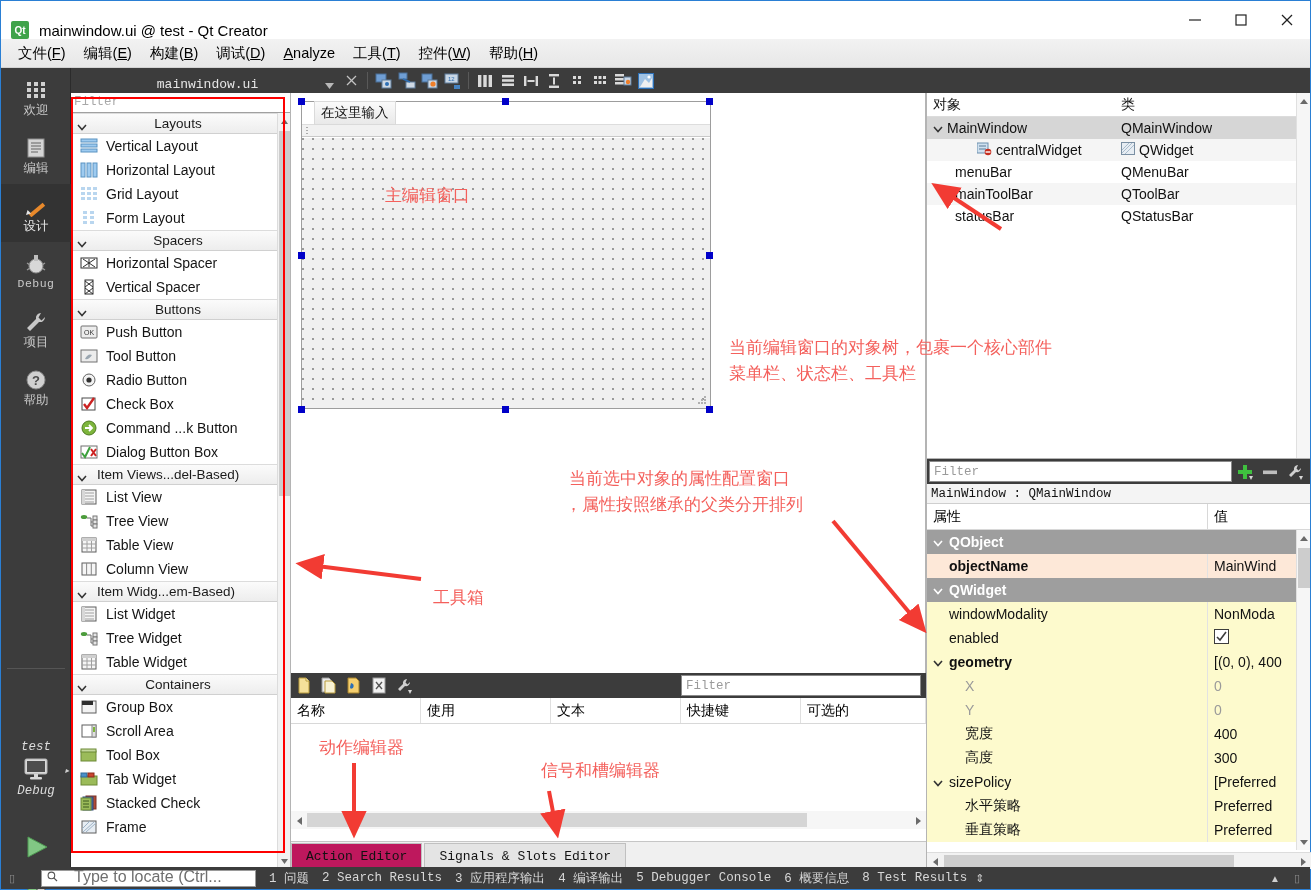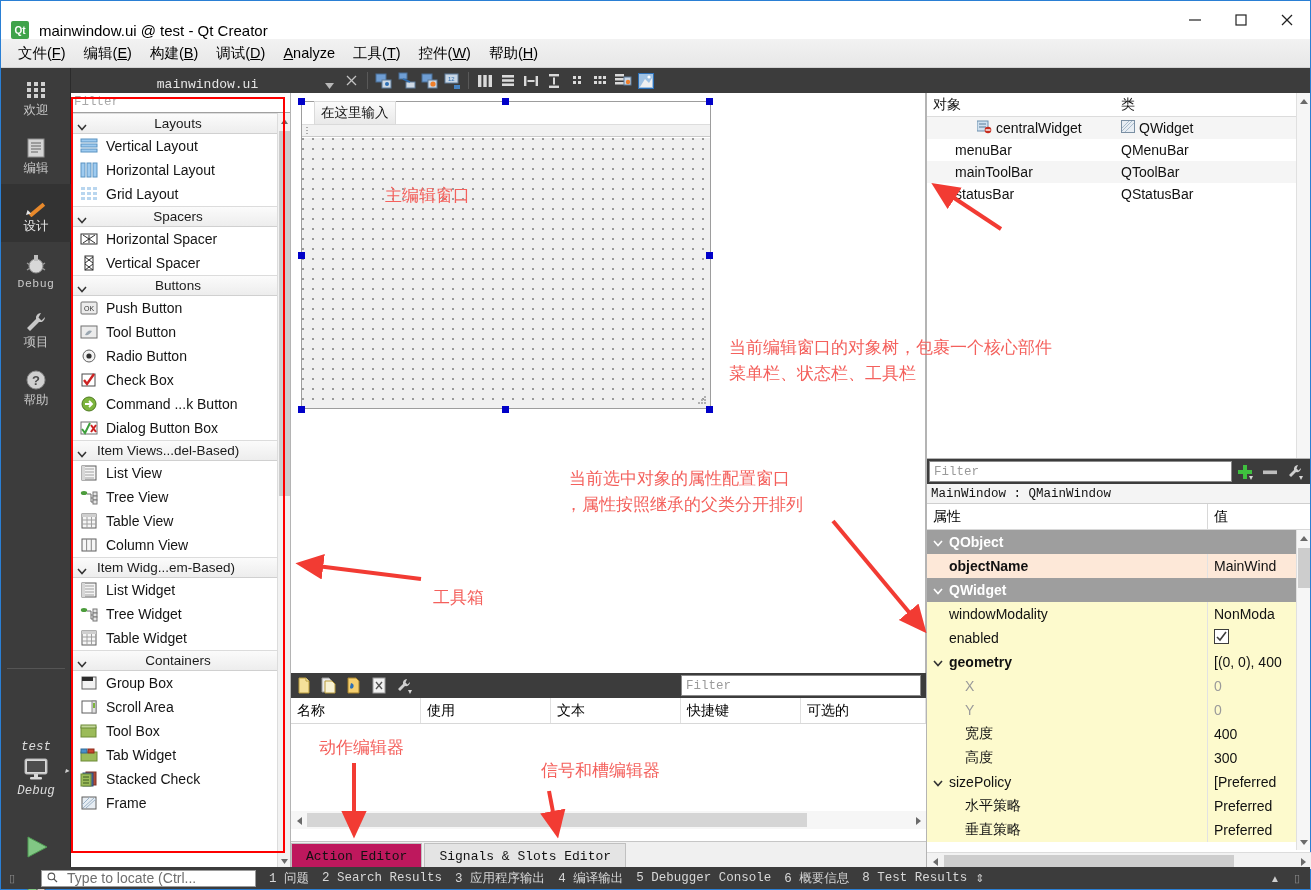--- a/index.html
+++ b/index.html
@@ -215,22 +215,22 @@
   }
   .ae-tab.active { background:#be185d; }
 
   
   #statusbar {
     position:absolute; left:0; bottom:0; width:1309px; height:22px;
     background:#3c3c3c; display:flex; align-items:center; color:#cfcfcf;
   }
   #locator {
     width:215px; height:17px; margin-left:26px; background:#fff; border:1px solid #9a9a9a;
-    display:flex; align-items:center; gap:9px; padding-left:5px;
-    font-size:14px; color:#6f6f6f;
+    display:flex; align-items:flex-end; gap:16px; padding-left:5px;
+    font-size:16px; color:#6f6f6f;
   }
   .sb-item { margin-left:13px; font-family:"Liberation Mono", monospace; font-size:12.5px; color:#d8d8d8; white-space:nowrap; }
 
   .redbox { position:absolute; border:2px solid #fe0000; pointer-events:none; }
 </style>
 </head>
 <body>
 
 <div id="root">
 
@@ -538,20 +538,35 @@
                 <rect x="7" y="6" width="4" height="3"></rect>
                 <rect x="13" y="6" width="4" height="3"></rect>
                 <rect x="1" y="11" width="4" height="3"></rect>
                 <rect x="7" y="11" width="4" height="3"></rect>
                 <rect x="13" y="11" width="4" height="3"></rect>
               </g>
             </svg>
           </span>
           <span>Grid Layout</span>
         </div>
+        <div class="wb-item">
+          <span class="wb-ico">
+            <svg width="18" height="16" viewBox="0 0 18 16">
+              <g fill="#b9d6ef">
+                <rect x="3" y="1" width="4" height="3"></rect>
+                <rect x="10" y="1" width="4" height="3"></rect>
+                <rect x="3" y="6" width="4" height="3"></rect>
+                <rect x="10" y="6" width="4" height="3"></rect>
+                <rect x="3" y="11" width="4" height="3"></rect>
+                <rect x="10" y="11" width="4" height="3"></rect>
+              </g>
+            </svg>
+          </span>
+          <span>Form Layout</span>
+        </div>
         <div class="wb-group">
           <span class="chev"><svg width="10" height="7" viewBox="0 0 10 7">
               <polyline points="1,1 5,5.5 9,1" fill="none" stroke="#333" stroke-width="1.5"></polyline>
             </svg></span>
           <span class="gtitle">Spacers</span>
         </div>
         <div class="wb-item">
           <span class="wb-ico">
             <svg width="18" height="16" viewBox="0 0 18 16">
               <rect x="1" y="3" width="16" height="10" fill="#fff" stroke="#2f2f2f"></rect>
@@ -869,20 +884,31 @@
     <div class="handle" style="left:211px;top:313px;"></div>
     <div class="handle" style="left:415px;top:313px;"></div>
   </div>
 
   <div id="objinspector">
     <div class="oi-head">
       <div class="c1">对象</div>
       <div class="c2">类</div>
     </div>
     <div id="oi-rows">
+        <div class="oi-row sel">
+          <div class="c1" style="padding-left: 6px;">
+            <span><svg width="10" height="7" viewBox="0 0 10 7">
+                <polyline points="1,1 5,5.5 9,1" fill="none" stroke="#333" stroke-width="1.5"></polyline>
+              </svg></span>
+            <span>MainWindow</span>
+          </div>
+          <div class="c2">
+            <span>QMainWindow</span>
+          </div>
+        </div>
         <div class="oi-row alt">
           <div class="c1" style="padding-left: 50px;">
             <span><svg width="15" height="14" viewBox="0 0 15 14">
                 <rect x="0" y="1" width="11" height="10" fill="#cfe0ef" stroke="#6d8fae"></rect>
                 <g stroke="#5b7c99">
                   <line x1="2" y1="4" x2="9" y2="4"></line>
                   <line x1="2" y1="7" x2="9" y2="7"></line>
                 </g>
                 <circle cx="11" cy="10" r="3.3" fill="#c62d1f"></circle>
                 <rect x="8.6" y="9.3" width="4.8" height="1.4" fill="#fff"></rect>

